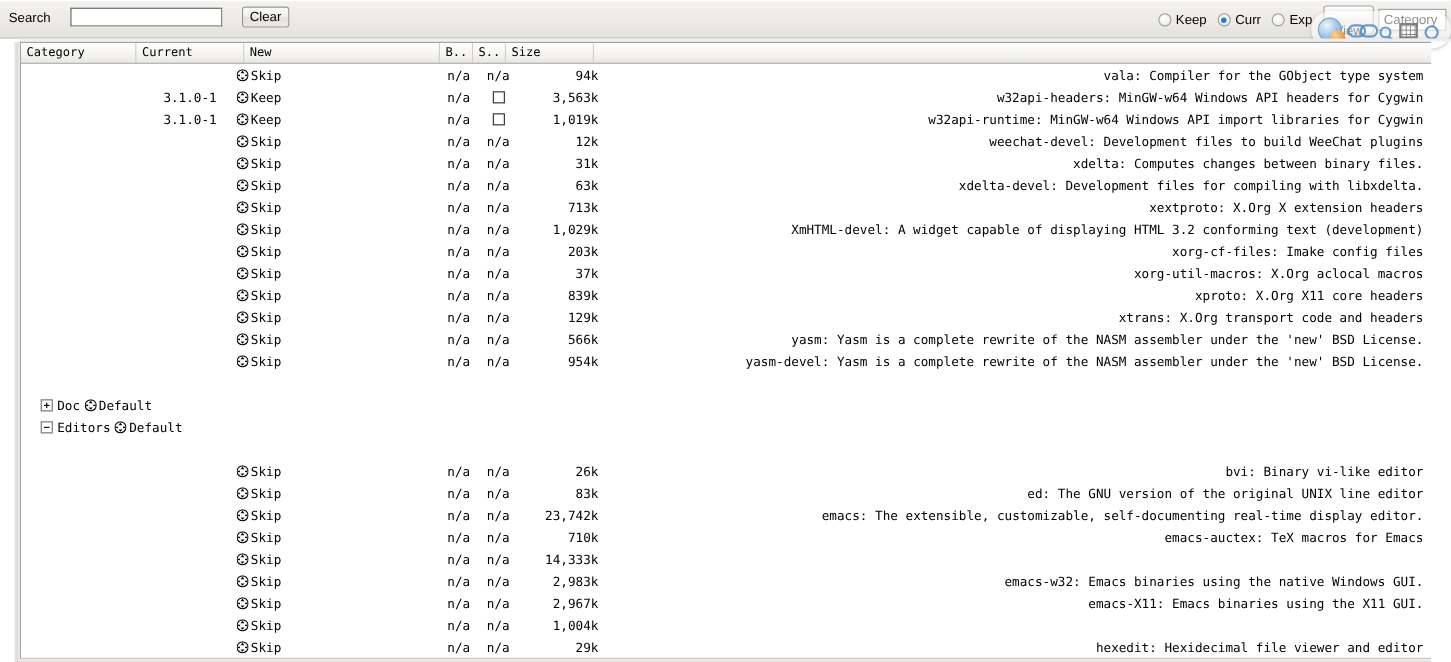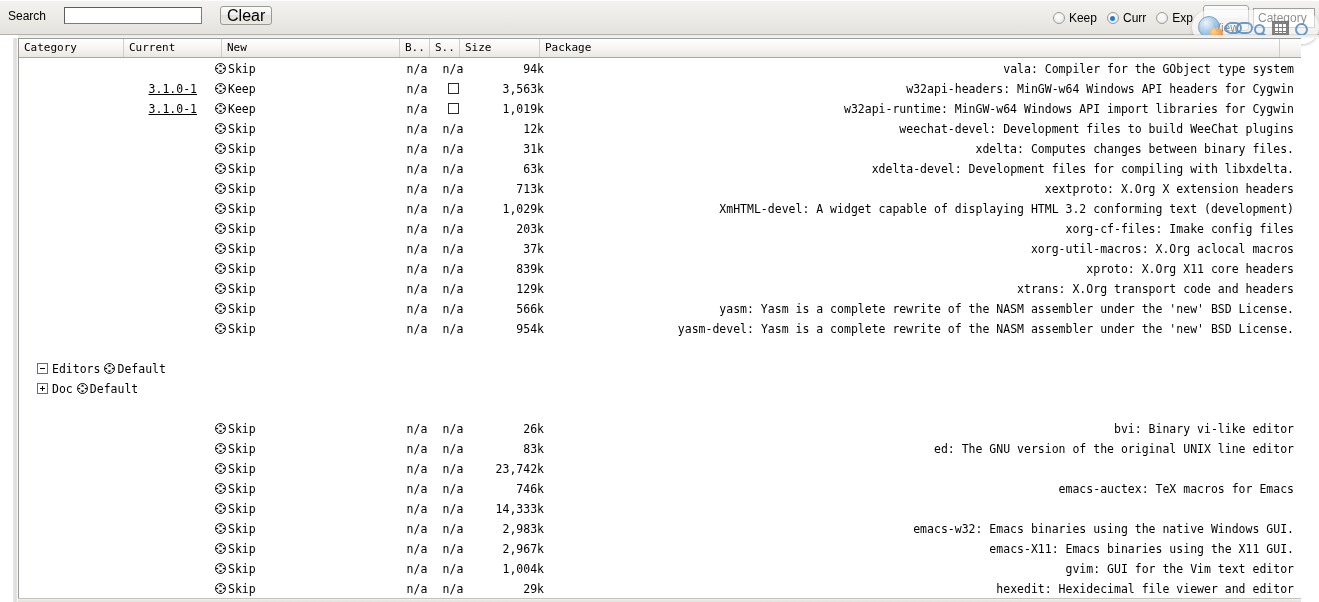--- a/index.html
+++ b/index.html
@@ -58,21 +58,21 @@
     font-size: 12px;
     padding: 0 2px;
     box-sizing: border-box;
     outline: none;
   }
   .btn-clear {
     height: 19px;
     min-width: 38px;
     padding: 0 6px;
     font-family: "Liberation Sans", sans-serif;
-    font-size: 16px;
+    font-size: 12px;
     background: linear-gradient(to bottom,#fbfbfb 0%, #f0efed 48%, #e3e1dc 50%, #ebe9e5 100%);
     border: 1px solid #9a9a94;
     border-radius: 3px;
     cursor: default;
     line-height: 17px;
     color: #000;
     box-sizing: border-box;
   }
 
   .tb-right {
@@ -231,21 +231,21 @@
     position: relative;
   }
   .cell {
     position: absolute;
     top: 0;
     height: 20px;
     line-height: 20px;
     overflow: hidden;
     white-space: nowrap;
   }
-  .c-current { left: 0;   width: 178px; text-align: right; text-decoration: underline; }
+  .c-current { left: 0;   width: 178px; text-align: right; }
   .c-new     { left: 196px; width: 170px; text-align: left; }
   .c-b       { left: 382px; width: 32px; text-align: center; }
   .c-s       { left: 418px; width: 32px; text-align: center; }
   .c-size    { left: 440px; width: 85px; text-align: right; }
   .c-pkg     { left: 535px; width: 740px; text-align: right; }
 
   
   .spin-ico {
     display: inline-block;
     width: 11px; height: 11px;
@@ -353,21 +353,20 @@
 
 <div id="list-panel">
 
   <div id="list-header">
       <div class="hcell" style="width: 105px;">Category</div>
       <div class="hcell" style="width: 98px;">Current</div>
       <div class="hcell" style="width: 178px;">New</div>
       <div class="hcell" style="width: 30px;">B..</div>
       <div class="hcell" style="width: 30px;">S..</div>
       <div class="hcell" style="width: 80px;">Size</div>
-      <div class="hcell" style="width: 740px;">Package</div>
     </div>
   <div id="list-body">
       <div class="row">
         <div class="cell c-current"><span></span></div>
         <div class="cell c-new"><span class="spin-ico"><svg width="11" height="11" viewBox="0 0 11 11">
               <circle cx="5.5" cy="5.5" r="5" fill="#ffffff" stroke="#000" stroke-width="1"></circle>
               <path d="M5.5 1.4 L7.3 3.6 L3.7 3.6 Z" fill="#000"></path>
               <path d="M5.5 9.6 L3.7 7.4 L7.3 7.4 Z" fill="#000"></path>
               <rect x="1.1" y="4.9" width="2.1" height="1.3" fill="#000"></rect>
               <rect x="7.8" y="4.9" width="2.1" height="1.3" fill="#000"></rect>
@@ -553,34 +552,34 @@
               <path d="M5.5 9.6 L3.7 7.4 L7.3 7.4 Z" fill="#000"></path>
               <rect x="1.1" y="4.9" width="2.1" height="1.3" fill="#000"></rect>
               <rect x="7.8" y="4.9" width="2.1" height="1.3" fill="#000"></rect>
             </svg></span><span>Skip</span></div>
         <div class="cell c-b"><span>n/a</span></div>
         <div class="cell c-s"><span>n/a</span></div>
         <div class="cell c-size"><span>954k</span></div>
         <div class="cell c-pkg"><span>yasm-devel: Yasm is a complete rewrite of the NASM assembler under the 'new' BSD License.</span></div>
       </div>
       <div class="row"></div>
+      <div class="cat-row"><span class="tw plus"></span><span class="cat-name">Doc</span><span class="spin-ico"><svg width="11" height="11" viewBox="0 0 11 11">
+            <circle cx="5.5" cy="5.5" r="5" fill="#ffffff" stroke="#000" stroke-width="1"></circle>
+            <path d="M5.5 1.4 L7.3 3.6 L3.7 3.6 Z" fill="#000"></path>
+            <path d="M5.5 9.6 L3.7 7.4 L7.3 7.4 Z" fill="#000"></path>
+            <rect x="1.1" y="4.9" width="2.1" height="1.3" fill="#000"></rect>
+            <rect x="7.8" y="4.9" width="2.1" height="1.3" fill="#000"></rect>
+          </svg></span><span>Default</span></div>
       <div class="cat-row"><span class="tw"></span><span class="cat-name">Editors</span><span class="spin-ico"><svg width="11" height="11" viewBox="0 0 11 11">
             <circle cx="5.5" cy="5.5" r="5" fill="#ffffff" stroke="#000" stroke-width="1"></circle>
             <path d="M5.5 1.4 L7.3 3.6 L3.7 3.6 Z" fill="#000"></path>
             <path d="M5.5 9.6 L3.7 7.4 L7.3 7.4 Z" fill="#000"></path>
             <rect x="1.1" y="4.9" width="2.1" height="1.3" fill="#000"></rect>
             <rect x="7.8" y="4.9" width="2.1" height="1.3" fill="#000"></rect>
           </svg></span><span>Default</span></div>
-      <div class="cat-row"><span class="tw plus"></span><span class="cat-name">Doc</span><span class="spin-ico"><svg width="11" height="11" viewBox="0 0 11 11">
-            <circle cx="5.5" cy="5.5" r="5" fill="#ffffff" stroke="#000" stroke-width="1"></circle>
-            <path d="M5.5 1.4 L7.3 3.6 L3.7 3.6 Z" fill="#000"></path>
-            <path d="M5.5 9.6 L3.7 7.4 L7.3 7.4 Z" fill="#000"></path>
-            <rect x="1.1" y="4.9" width="2.1" height="1.3" fill="#000"></rect>
-            <rect x="7.8" y="4.9" width="2.1" height="1.3" fill="#000"></rect>
-          </svg></span><span>Default</span></div>
       <div class="row"></div>
       <div class="row">
         <div class="cell c-current"><span></span></div>
         <div class="cell c-new"><span class="spin-ico"><svg width="11" height="11" viewBox="0 0 11 11">
               <circle cx="5.5" cy="5.5" r="5" fill="#ffffff" stroke="#000" stroke-width="1"></circle>
               <path d="M5.5 1.4 L7.3 3.6 L3.7 3.6 Z" fill="#000"></path>
               <path d="M5.5 9.6 L3.7 7.4 L7.3 7.4 Z" fill="#000"></path>
               <rect x="1.1" y="4.9" width="2.1" height="1.3" fill="#000"></rect>
               <rect x="7.8" y="4.9" width="2.1" height="1.3" fill="#000"></rect>
             </svg></span><span>Skip</span></div>
@@ -608,33 +607,34 @@
         <div class="cell c-new"><span class="spin-ico"><svg width="11" height="11" viewBox="0 0 11 11">
               <circle cx="5.5" cy="5.5" r="5" fill="#ffffff" stroke="#000" stroke-width="1"></circle>
               <path d="M5.5 1.4 L7.3 3.6 L3.7 3.6 Z" fill="#000"></path>
               <path d="M5.5 9.6 L3.7 7.4 L7.3 7.4 Z" fill="#000"></path>
               <rect x="1.1" y="4.9" width="2.1" height="1.3" fill="#000"></rect>
               <rect x="7.8" y="4.9" width="2.1" height="1.3" fill="#000"></rect>
             </svg></span><span>Skip</span></div>
         <div class="cell c-b"><span>n/a</span></div>
         <div class="cell c-s"><span>n/a</span></div>
         <div class="cell c-size"><span>23,742k</span></div>
-      </div>
-      <div class="row">
-        <div class="cell c-current"><span></span></div>
-        <div class="cell c-new"><span class="spin-ico"><svg width="11" height="11" viewBox="0 0 11 11">
-              <circle cx="5.5" cy="5.5" r="5" fill="#ffffff" stroke="#000" stroke-width="1"></circle>
-              <path d="M5.5 1.4 L7.3 3.6 L3.7 3.6 Z" fill="#000"></path>
-              <path d="M5.5 9.6 L3.7 7.4 L7.3 7.4 Z" fill="#000"></path>
-              <rect x="1.1" y="4.9" width="2.1" height="1.3" fill="#000"></rect>
-              <rect x="7.8" y="4.9" width="2.1" height="1.3" fill="#000"></rect>
-            </svg></span><span>Skip</span></div>
-        <div class="cell c-b"><span>n/a</span></div>
-        <div class="cell c-s"><span>n/a</span></div>
-        <div class="cell c-size"><span>746k</span></div>
+        <div class="cell c-pkg"><span>emacs: The extensible, customizable, self-documenting real-time display editor.</span></div>
+      </div>
+      <div class="row">
+        <div class="cell c-current"><span></span></div>
+        <div class="cell c-new"><span class="spin-ico"><svg width="11" height="11" viewBox="0 0 11 11">
+              <circle cx="5.5" cy="5.5" r="5" fill="#ffffff" stroke="#000" stroke-width="1"></circle>
+              <path d="M5.5 1.4 L7.3 3.6 L3.7 3.6 Z" fill="#000"></path>
+              <path d="M5.5 9.6 L3.7 7.4 L7.3 7.4 Z" fill="#000"></path>
+              <rect x="1.1" y="4.9" width="2.1" height="1.3" fill="#000"></rect>
+              <rect x="7.8" y="4.9" width="2.1" height="1.3" fill="#000"></rect>
+            </svg></span><span>Skip</span></div>
+        <div class="cell c-b"><span>n/a</span></div>
+        <div class="cell c-s"><span>n/a</span></div>
+        <div class="cell c-size"><span>710k</span></div>
         <div class="cell c-pkg"><span>emacs-auctex: TeX macros for Emacs</span></div>
       </div>
       <div class="row">
         <div class="cell c-current"><span></span></div>
         <div class="cell c-new"><span class="spin-ico"><svg width="11" height="11" viewBox="0 0 11 11">
               <circle cx="5.5" cy="5.5" r="5" fill="#ffffff" stroke="#000" stroke-width="1"></circle>
               <path d="M5.5 1.4 L7.3 3.6 L3.7 3.6 Z" fill="#000"></path>
               <path d="M5.5 9.6 L3.7 7.4 L7.3 7.4 Z" fill="#000"></path>
               <rect x="1.1" y="4.9" width="2.1" height="1.3" fill="#000"></rect>
               <rect x="7.8" y="4.9" width="2.1" height="1.3" fill="#000"></rect>
@@ -676,21 +676,20 @@
         <div class="cell c-new"><span class="spin-ico"><svg width="11" height="11" viewBox="0 0 11 11">
               <circle cx="5.5" cy="5.5" r="5" fill="#ffffff" stroke="#000" stroke-width="1"></circle>
               <path d="M5.5 1.4 L7.3 3.6 L3.7 3.6 Z" fill="#000"></path>
               <path d="M5.5 9.6 L3.7 7.4 L7.3 7.4 Z" fill="#000"></path>
               <rect x="1.1" y="4.9" width="2.1" height="1.3" fill="#000"></rect>
               <rect x="7.8" y="4.9" width="2.1" height="1.3" fill="#000"></rect>
             </svg></span><span>Skip</span></div>
         <div class="cell c-b"><span>n/a</span></div>
         <div class="cell c-s"><span>n/a</span></div>
         <div class="cell c-size"><span>1,004k</span></div>
-        <div class="cell c-pkg"><span>gvim: GUI for the Vim text editor</span></div>
       </div>
       <div class="row">
         <div class="cell c-current"><span></span></div>
         <div class="cell c-new"><span class="spin-ico"><svg width="11" height="11" viewBox="0 0 11 11">
               <circle cx="5.5" cy="5.5" r="5" fill="#ffffff" stroke="#000" stroke-width="1"></circle>
               <path d="M5.5 1.4 L7.3 3.6 L3.7 3.6 Z" fill="#000"></path>
               <path d="M5.5 9.6 L3.7 7.4 L7.3 7.4 Z" fill="#000"></path>
               <rect x="1.1" y="4.9" width="2.1" height="1.3" fill="#000"></rect>
               <rect x="7.8" y="4.9" width="2.1" height="1.3" fill="#000"></rect>
             </svg></span><span>Skip</span></div>

